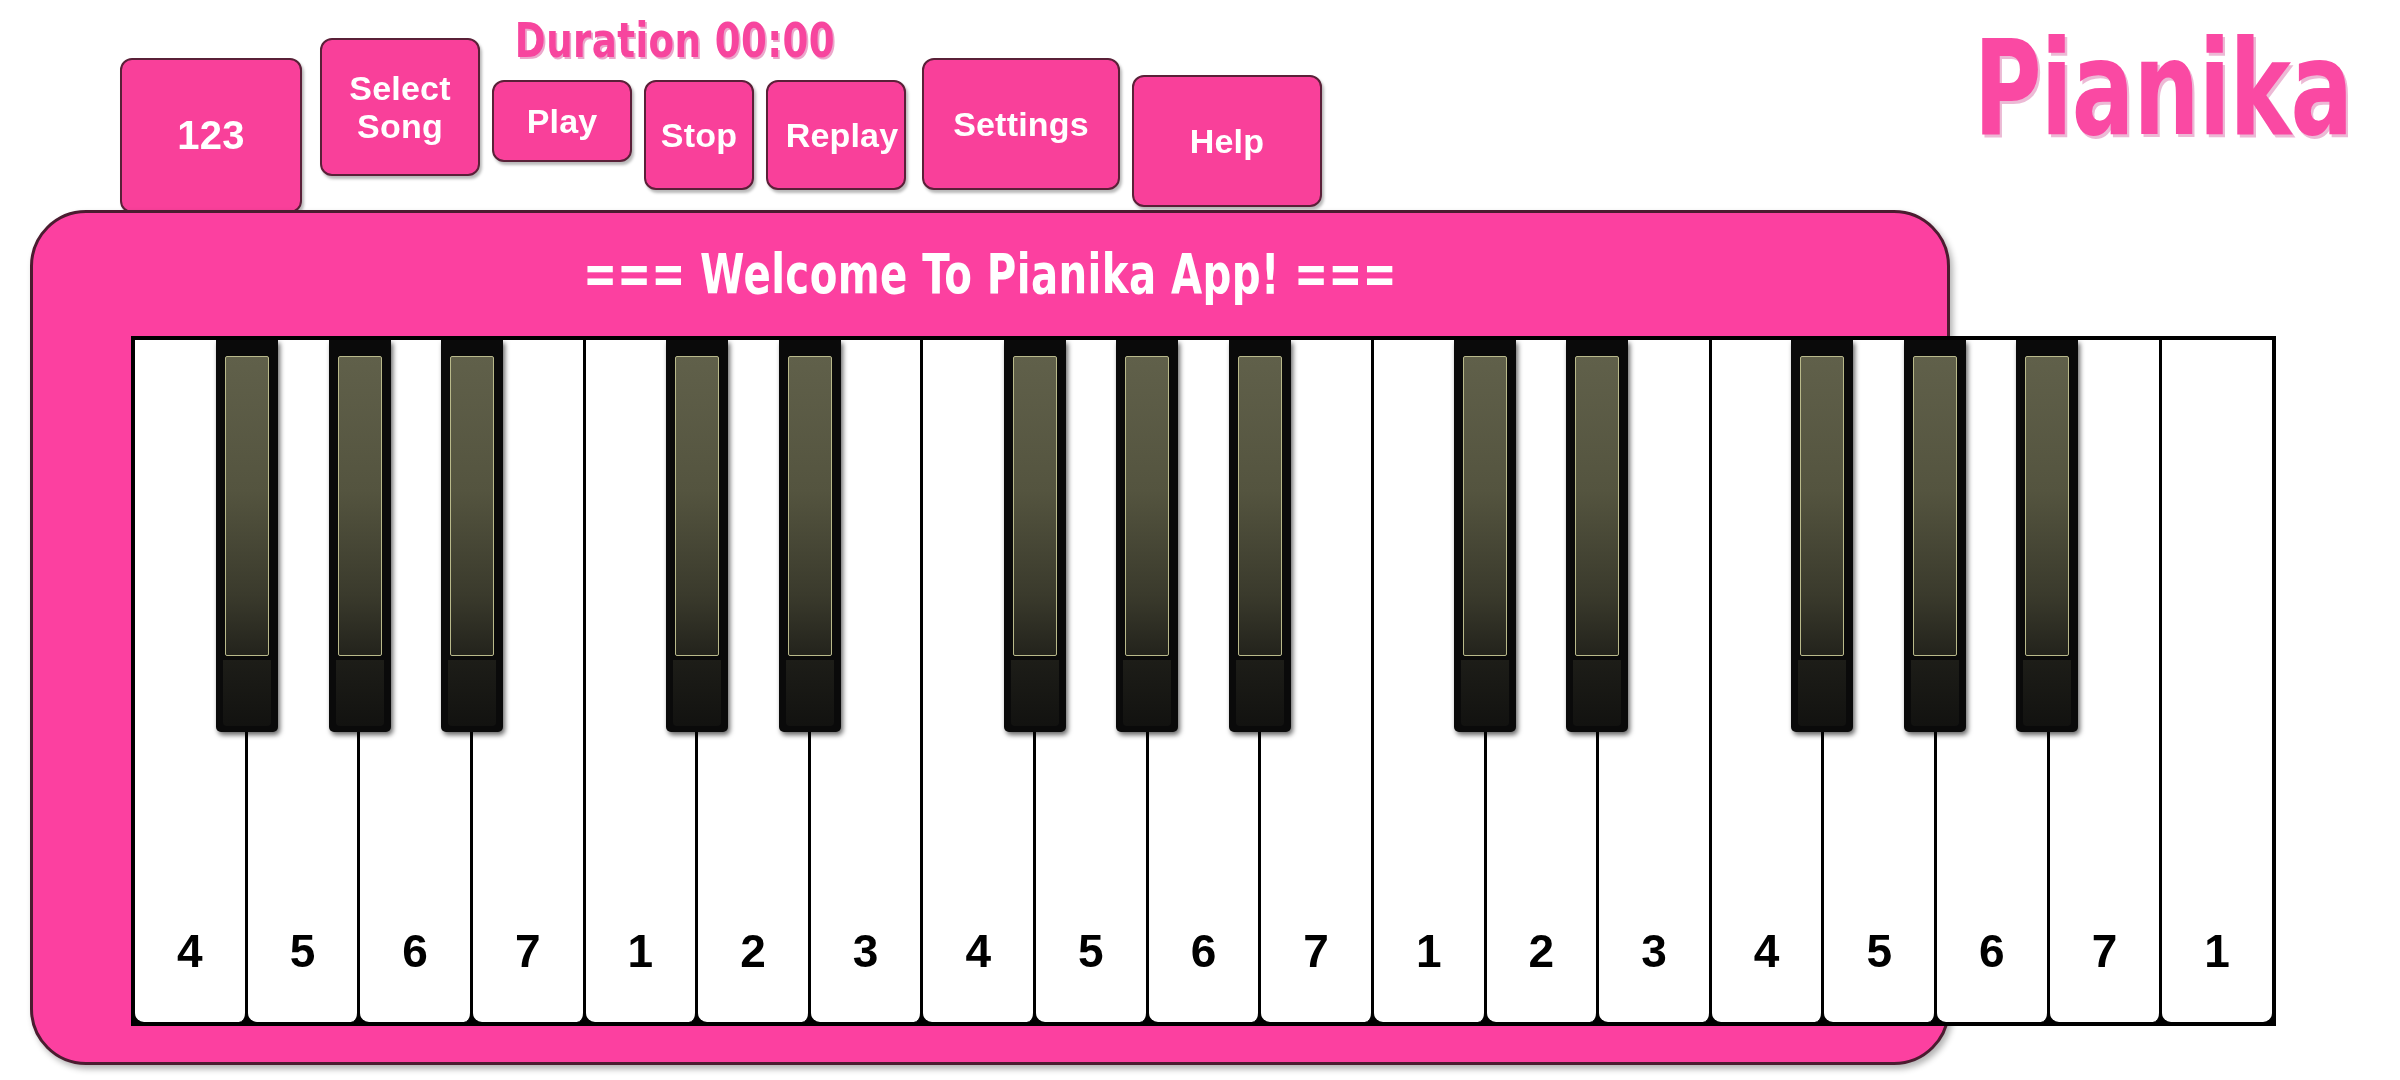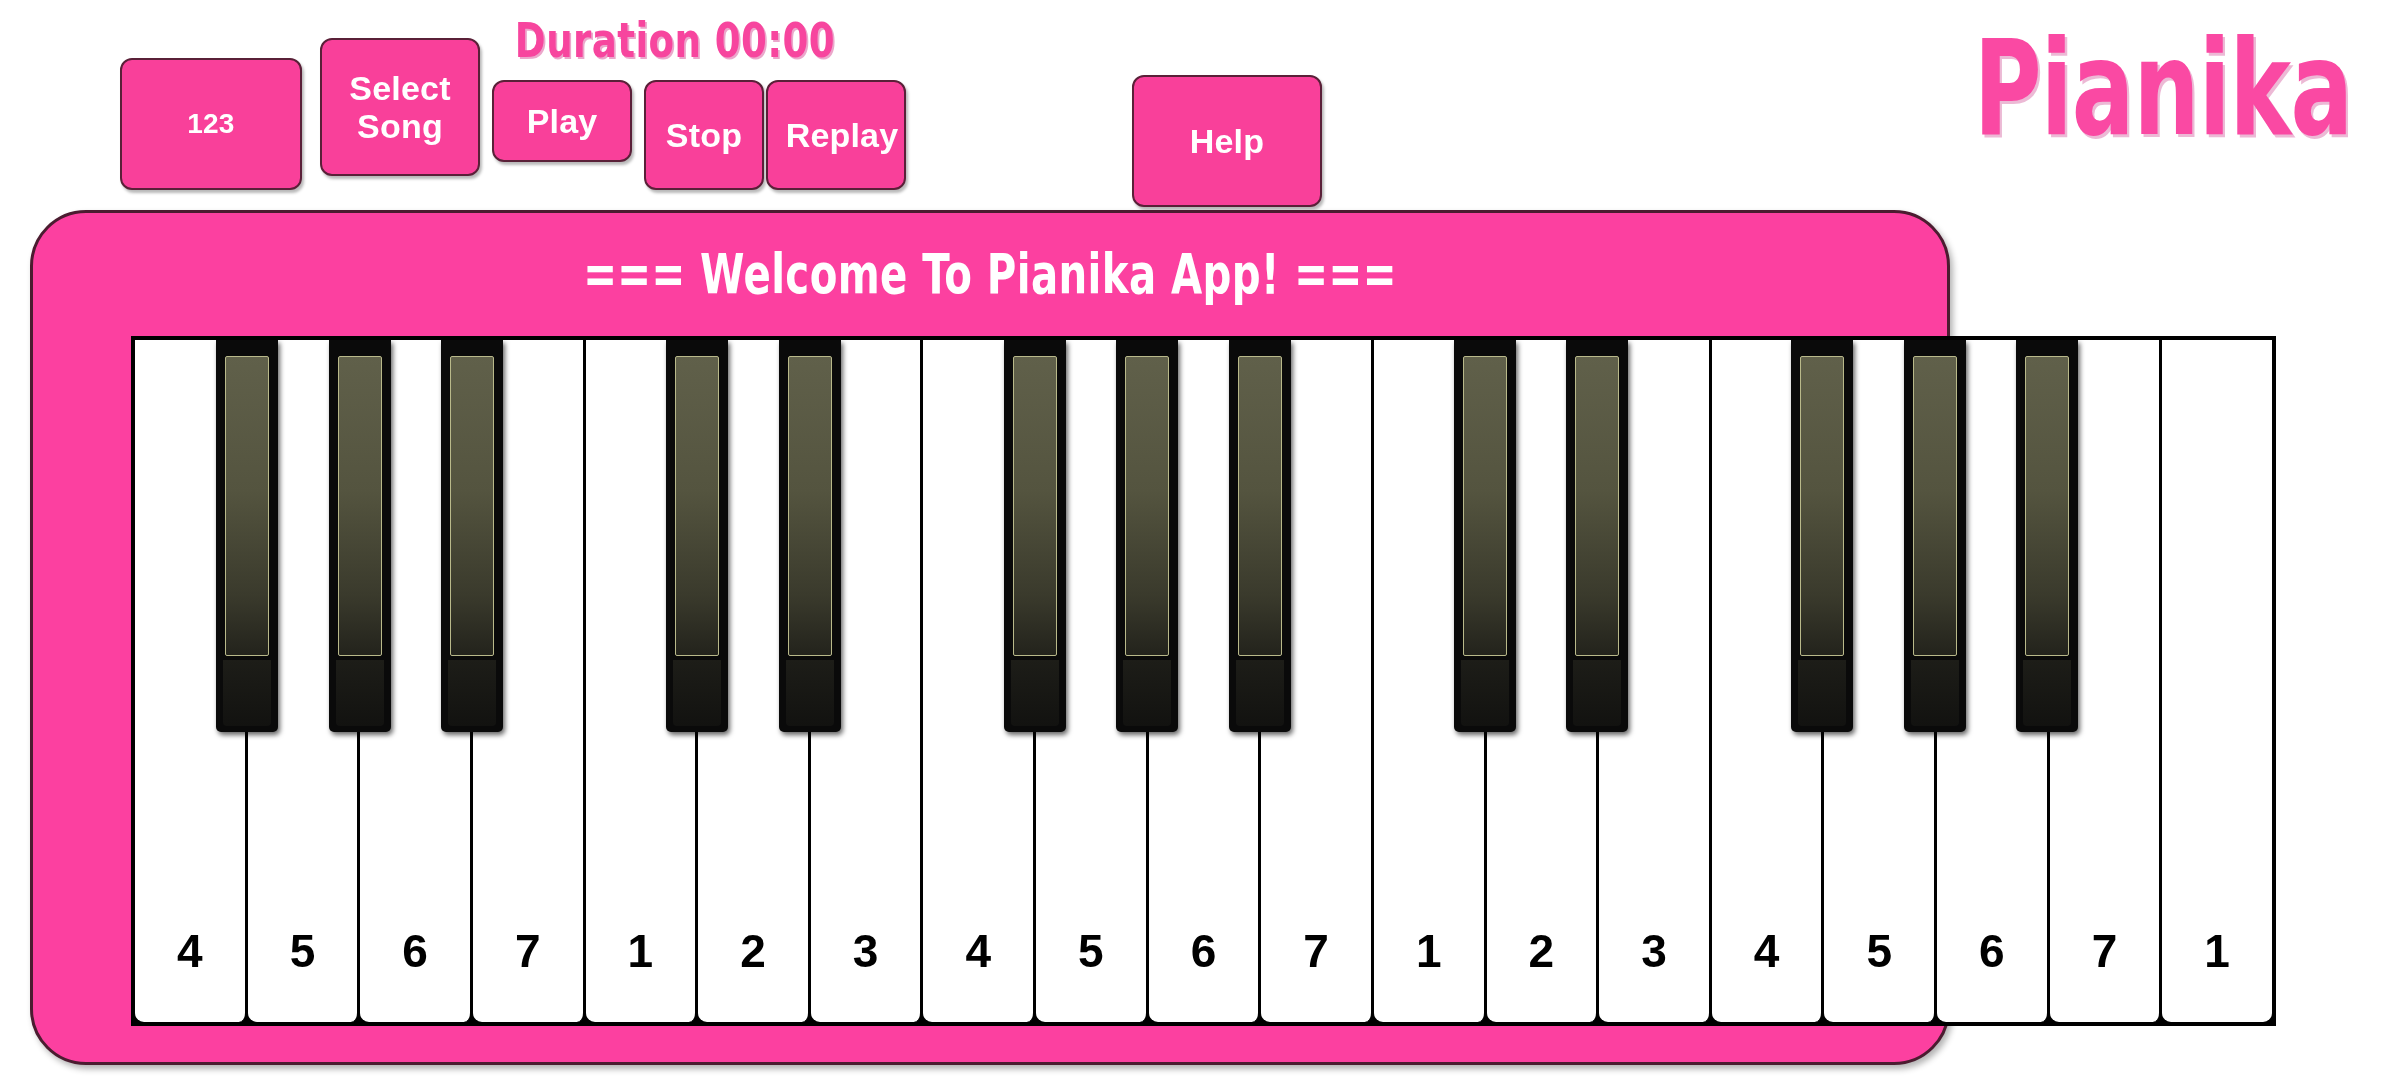--- a/index.html
+++ b/index.html
@@ -23,24 +23,24 @@
     font-weight:bold;
     display:flex;align-items:center;justify-content:center;
     text-align:center;
     line-height:1.12;
     box-sizing:border-box;
     box-shadow:2px 3px 3px rgba(0,0,0,0.28);
     cursor:pointer;
     user-select:none;
     letter-spacing:0.2px;
   }
-  #btn-123   {left:120px; top:58px;  width:182px; height:132px; font-size:28px;}
+  #btn-123   {left:120px; top:58px;  width:182px; height:155px; font-size:40px;}
   #btn-select{left:320px; top:38px;  width:160px; height:138px; font-size:34px;}
   #btn-play  {left:492px; top:80px;  width:140px; height:82px; font-size:34px;}
-  #btn-stop  {left:644px; top:80px;  width:120px; height:110px; font-size:34px;}
+  #btn-stop  {left:644px; top:80px;  width:110px; height:110px; font-size:34px;}
   #btn-replay{left:766px; top:80px;  width:140px; height:110px; font-size:34px;padding-left:12px;}
   #btn-settings{left:922px; top:58px;width:198px; height:132px; font-size:34px;}
   #btn-help  {left:1132px;top:58px;  width:190px; height:132px; font-size:34px;margin-top:17px;}
 
   #duration{
     position:absolute;left:455px;top:12px;width:440px;
     text-align:center;
     color:#F7459E;
     font-family:"DejaVu Sans Condensed","Liberation Sans Narrow","Liberation Sans",sans-serif;
     font-size:48px;font-weight:bold;
@@ -163,20 +163,23 @@
   </div>
 
   <div class="tbtn" id="btn-stop">
     <span>Stop</span>
   </div>
 
   <div class="tbtn" id="btn-replay">
     <span>Replay</span>
   </div>
 
+  <div class="tbtn" id="btn-settings">
+    <span>Settings</span>
+  </div>
 
   <div class="tbtn" id="btn-help">
     <span>Help</span>
   </div>
 
   <div id="logo">Pianika</div>
 </div>
 
 <div id="frame">
 

